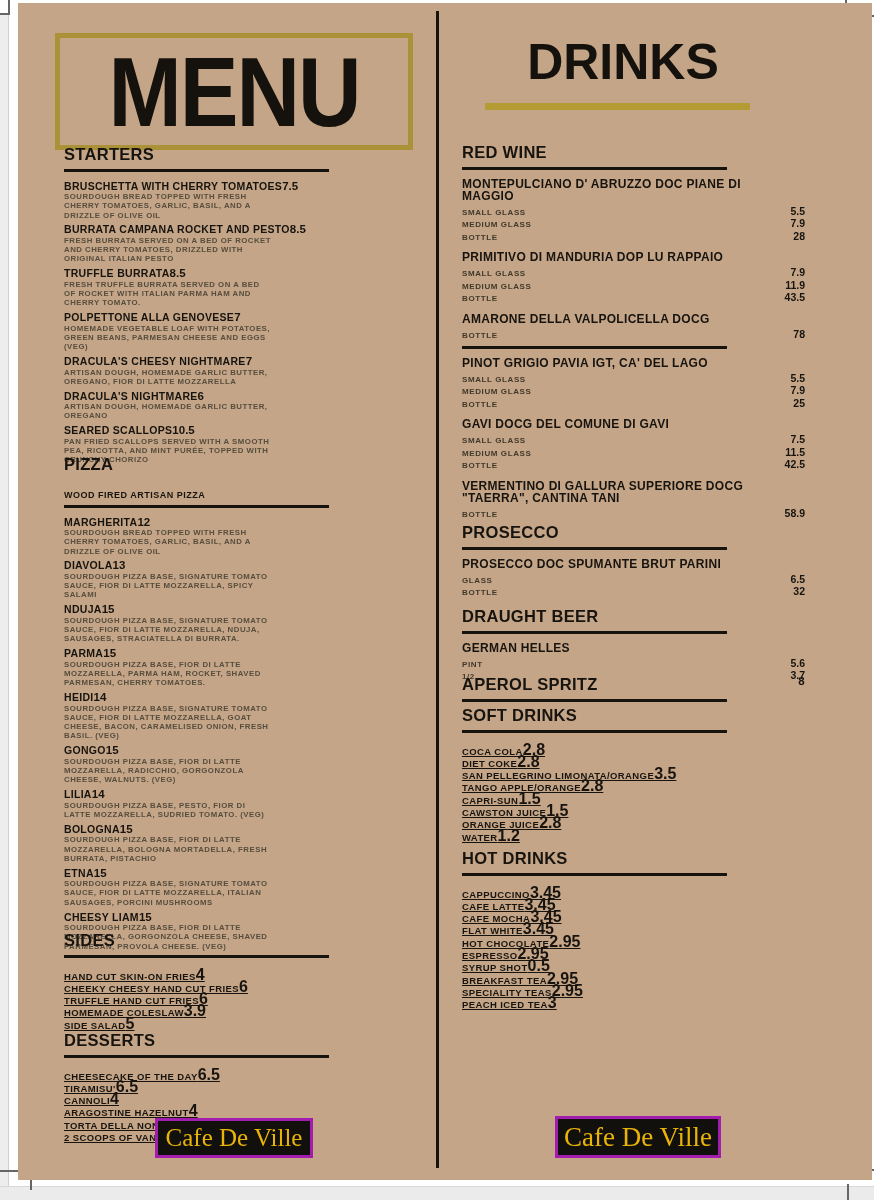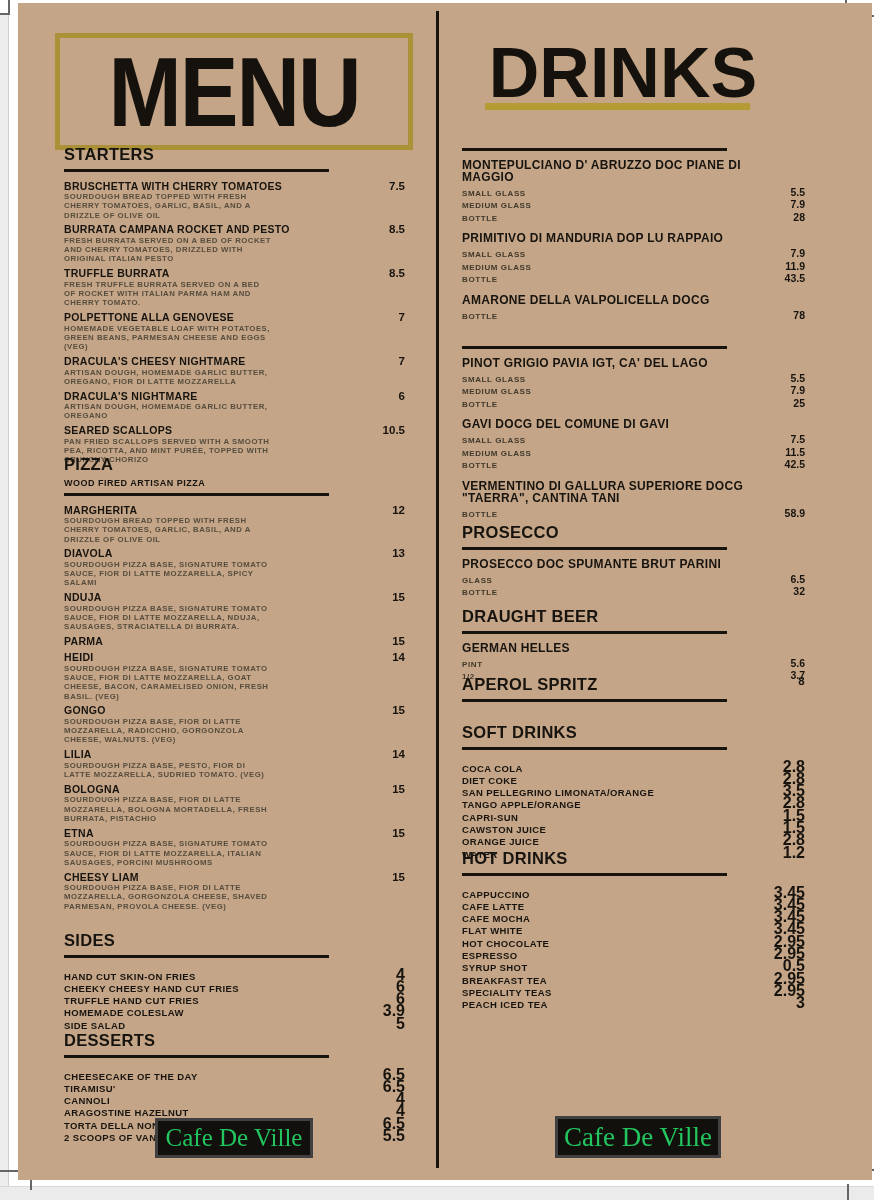--- a/index.html
+++ b/index.html
@@ -22,54 +22,54 @@
     position:absolute;left:37px;top:30px;width:348px;height:107px;
     border:5px solid #ab9238;display:flex;align-items:center;justify-content:center;
   }
   .menu-box span{
     font-size:88px;font-weight:bold;letter-spacing:-2px;color:#15120d;
     transform:scaleY(1.12);line-height:88px;
   }
   
   .drinks-title{
     position:absolute;left:470px;top:30px;width:270px;text-align:center;
-    font-size:70px;font-weight:bold;letter-spacing:0px;color:#15120d;
+    font-size:50px;font-weight:bold;letter-spacing:0px;color:#15120d;
   }
   .drinks-rule{position:absolute;left:467px;top:100px;width:265px;height:7px;background:#b59b33;}
   
   .sec{position:absolute;width:341px;}
   .col-l{left:46px;}
   .col-r{left:444px;width:343px;}
   .sec h2{
     margin:0;font-size:16.5px;font-weight:bold;letter-spacing:0.3px;color:#17140f;
     display:flex;justify-content:space-between;align-items:flex-start;
   }
   .sec .headprice{font-size:11.5px;font-weight:bold;}
-  .sec .subtitle{font-size:9px;font-weight:bold;letter-spacing:0.5px;margin-top:4px;}
+  .sec .subtitle{font-size:9px;font-weight:bold;letter-spacing:0.5px;margin-top:16px;}
   .sec .rule{height:2.5px;background:#17140f;width:265px;margin-top:5px;margin-bottom:8px;}
   
   .fitem{margin-bottom:3.5px;}
-  .frow{display:flex;justify-content:space-between;align-items:baseline;}
+  .frow{display:flex;align-items:baseline;}
   .fname{font-weight:bold;font-size:10.5px;letter-spacing:0.3px;line-height:12.5px;}
   .fprice{font-weight:bold;font-size:11.5px;}
   .fdesc{font-size:7.8px;font-weight:bold;line-height:9.3px;letter-spacing:0.5px;color:#564d3e;width:208px;}
   
-  .srow{display:flex;justify-content:space-between;align-items:baseline;height:12.3px;}
+  .srow{display:flex;justify-content:flex-start;align-items:baseline;height:12.3px;text-decoration:underline;}
   .sname{font-size:9.5px;font-weight:bold;letter-spacing:0.4px;}
   .sprice{font-size:16px;font-weight:bold;}
   
   .entry{margin-bottom:9px;}
   .ename{font-size:12px;font-weight:bold;letter-spacing:0.3px;line-height:12px;max-width:282px;margin-bottom:3px;}
   .orow{display:flex;justify-content:space-between;align-items:baseline;height:12.6px;}
   .olabel{font-size:8px;font-weight:bold;letter-spacing:0.6px;color:#40392c;}
   .oprice{font-size:10.5px;font-weight:bold;}
   
   .logo{
-    position:absolute;background:#12100c;border:3px solid #404040;
-    color:#22c55e;font-family:"Liberation Serif", serif;
+    position:absolute;background:#12100c;border:3px solid #a21caf;
+    color:#eab308;font-family:"Liberation Serif", serif;
     display:flex;align-items:center;justify-content:center;
   }
   .logo-left{left:137px;top:1115px;width:152px;height:34px;font-size:25px;}
   .logo-right{left:537px;top:1113px;width:160px;height:36px;font-size:27px;}
 </style>
 </head>
 <body>
 
 <div class="left-band"></div>
 <div class="bottom-band"></div>
@@ -173,20 +173,21 @@
             <span class="fname">NDUJA</span>
             <span class="fprice">15</span>
           </div>
           <div class="fdesc">SOURDOUGH PIZZA BASE, SIGNATURE TOMATO SAUCE, FIOR DI LATTE MOZZARELLA, NDUJA, SAUSAGES, STRACIATELLA DI BURRATA.</div>
         </div>
         <div class="fitem">
           <div class="frow">
             <span class="fname">PARMA</span>
             <span class="fprice">15</span>
           </div>
+          <div class="fdesc">SOURDOUGH PIZZA BASE, FIOR DI LATTE MOZZARELLA, PARMA HAM, ROCKET, SHAVED PARMESAN, CHERRY TOMATOES.</div>
         </div>
         <div class="fitem">
           <div class="frow">
             <span class="fname">HEIDI</span>
             <span class="fprice">14</span>
           </div>
           <div class="fdesc">SOURDOUGH PIZZA BASE, SIGNATURE TOMATO SAUCE, FIOR DI LATTE MOZZARELLA, GOAT CHEESE, BACON, CARAMELISED ONION, FRESH BASIL. (VEG)</div>
         </div>
         <div class="fitem">
           <div class="frow">
@@ -289,20 +290,23 @@
   </section>
 
   <div class="logo logo-left">
     <span>Cafe De Ville</span>
   </div>
 
   <div class="drinks-title">DRINKS</div>
   <div class="drinks-rule"></div>
 
   <section class="sec col-r" style="top:140px">
+    <h2>
+        <span>RED WINE</span>
+      </h2>
     <div class="rule"></div>
     <div class="items">
         <div class="entry">
           <div class="ename">MONTEPULCIANO D' ABRUZZO DOC PIANE DI MAGGIO</div>
           <div class="orow">
             <span class="olabel">SMALL GLASS</span>
             <span class="oprice">5.5</span>
           </div>
           <div class="orow">
             <span class="olabel">MEDIUM GLASS</span>
@@ -422,21 +426,21 @@
   </section>
 
   <section class="sec col-r" style="top:672px">
     <h2>
       <span>APEROL SPRITZ</span>
       <span class="headprice">8</span>
     </h2>
     <div class="rule"></div>
   </section>
 
-  <section class="sec col-r" style="top:720px">
+  <section class="sec col-r" style="top:703px">
     <h2>
         <span>SOFT DRINKS</span>
       </h2>
     <div class="rule"></div>
     <div class="items">
         <div class="srow">
           <span class="sname">COCA COLA</span>
           <span class="sprice">2.8</span>
         </div>
         <div class="srow">

